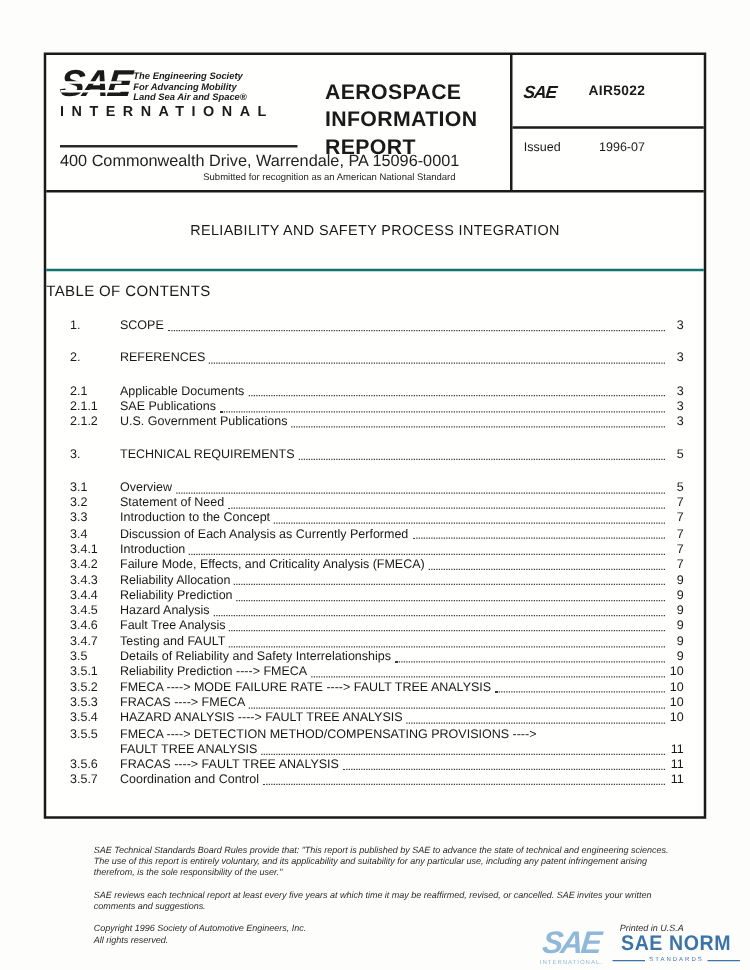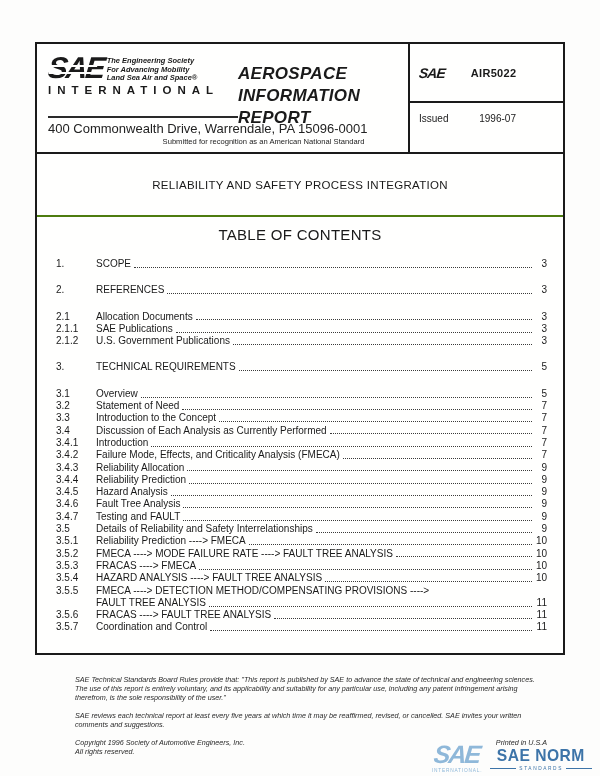--- a/index.html
+++ b/index.html
@@ -24,35 +24,35 @@
     font-size:30px;line-height:26px;letter-spacing:-2px;transform:skewX(-6deg);
   }
   .sae-big::before{content:"";position:absolute;left:1px;right:7px;top:10px;height:2px;background:#fffffe;}
   .sae-big::after{content:"";position:absolute;left:1px;right:7px;top:17px;height:2px;background:#fffffe;}
   .tagline{font-size:7.5px;font-weight:bold;font-style:italic;line-height:8.6px;padding-top:2px;margin-left:3px;white-space:nowrap;}
   .intl{
     font-size:11.5px;font-weight:bold;letter-spacing:6px;margin-top:1px;
     border-bottom:2.5px solid #2a2a2a;padding-bottom:20px;white-space:nowrap;
   }
   .address{font-size:13px;margin-top:3px;white-space:nowrap;color:#222;}
-  .doc-type{position:absolute;left:201px;top:19px;font-weight:bold;font-size:17px;line-height:22px;letter-spacing:0.3px;font-style:italic;}
+  .doc-type{position:absolute;left:223px;top:19px;font-weight:bold;font-size:17px;line-height:22px;letter-spacing:0.3px;}
   .submitted{position:absolute;left:90px;right:8px;bottom:6px;text-align:center;font-size:7.6px;color:#222;margin-top:39px;}
   .doc-num-cell{height:59px;border-bottom:2px solid #1a1a1a;display:flex;align-items:center;padding-left:9px;box-sizing:border-box;}
   .sae-small{font-weight:bold;font-style:italic;font-size:14px;letter-spacing:-1px;transform:skewX(-6deg);display:inline-block;}
   .doc-num{font-weight:bold;font-size:11px;margin-left:26px;letter-spacing:0.3px;}
   .issued-cell{flex:1;padding:10px 3px 0 9px;font-size:10px;box-sizing:border-box;}
   .issued-date{margin-left:28px;}
   
   .title-band{
-    height:63px;border-bottom:2px solid #4d7c0f;display:flex;align-items:center;justify-content:center;
+    height:63px;border-bottom:2px solid #0f766e;display:flex;align-items:center;justify-content:center;
     font-size:11.5px;letter-spacing:0.3px;box-sizing:border-box;
   }
   
   .toc-area{padding-top:9px;}
-  .toc-heading{text-align:center;font-size:15px;letter-spacing:0.3px;}
+  .toc-heading{text-align:left;font-size:12px;letter-spacing:0.3px;}
   .toc-list{margin-top:15px;padding:0 16px 0 19px;font-size:10px;}
   .toc-group{margin-bottom:14px;}
   .toc-group:last-child{margin-bottom:0;}
   .toc-row{display:flex;line-height:12.3px;}
   .toc-num{width:40px;flex:none;}
   .toc-title{flex:none;white-space:nowrap;}
   .toc-dots{flex:1;border-bottom:1px dotted #3a3a3a;margin:0 1px 2.5px 3px;min-width:6px;}
   .toc-row.no-dots .toc-dots{border-bottom:none;}
   .toc-page{flex:none;min-width:14px;text-align:right;}
   
@@ -130,21 +130,21 @@
           <div class="toc-row">
     <span class="toc-num">2.</span>
     <span class="toc-title">REFERENCES</span>
     <span class="toc-dots"></span>
     <span class="toc-page">3</span>
   </div>
         </div>
         <div class="toc-group">
           <div class="toc-row">
     <span class="toc-num">2.1</span>
-    <span class="toc-title">Allocation Documents</span>
+    <span class="toc-title">Applicable Documents</span>
     <span class="toc-dots"></span>
     <span class="toc-page">3</span>
   </div>
           <div class="toc-row">
     <span class="toc-num">2.1.1</span>
     <span class="toc-title">SAE Publications</span>
     <span class="toc-dots"></span>
     <span class="toc-page">3</span>
   </div>
           <div class="toc-row">

